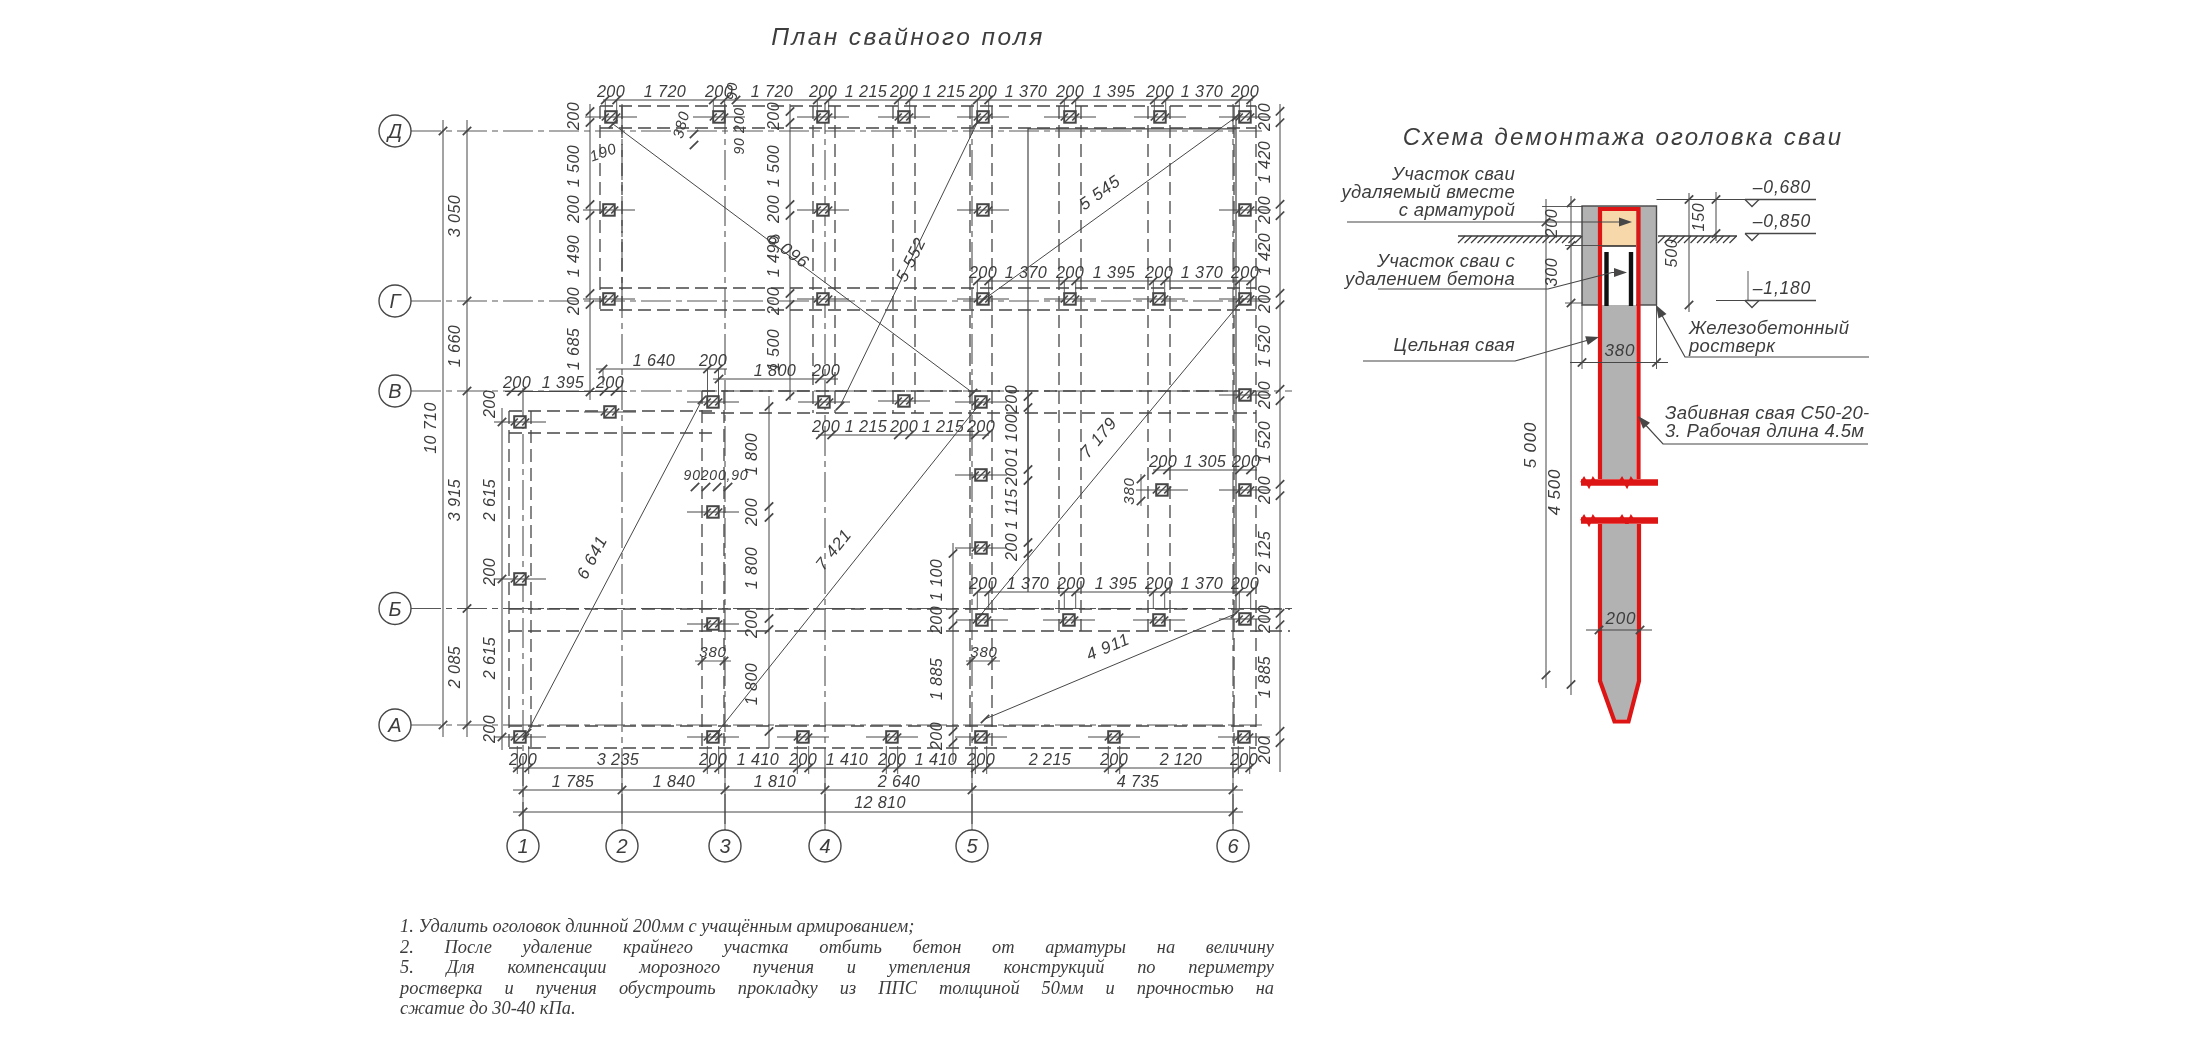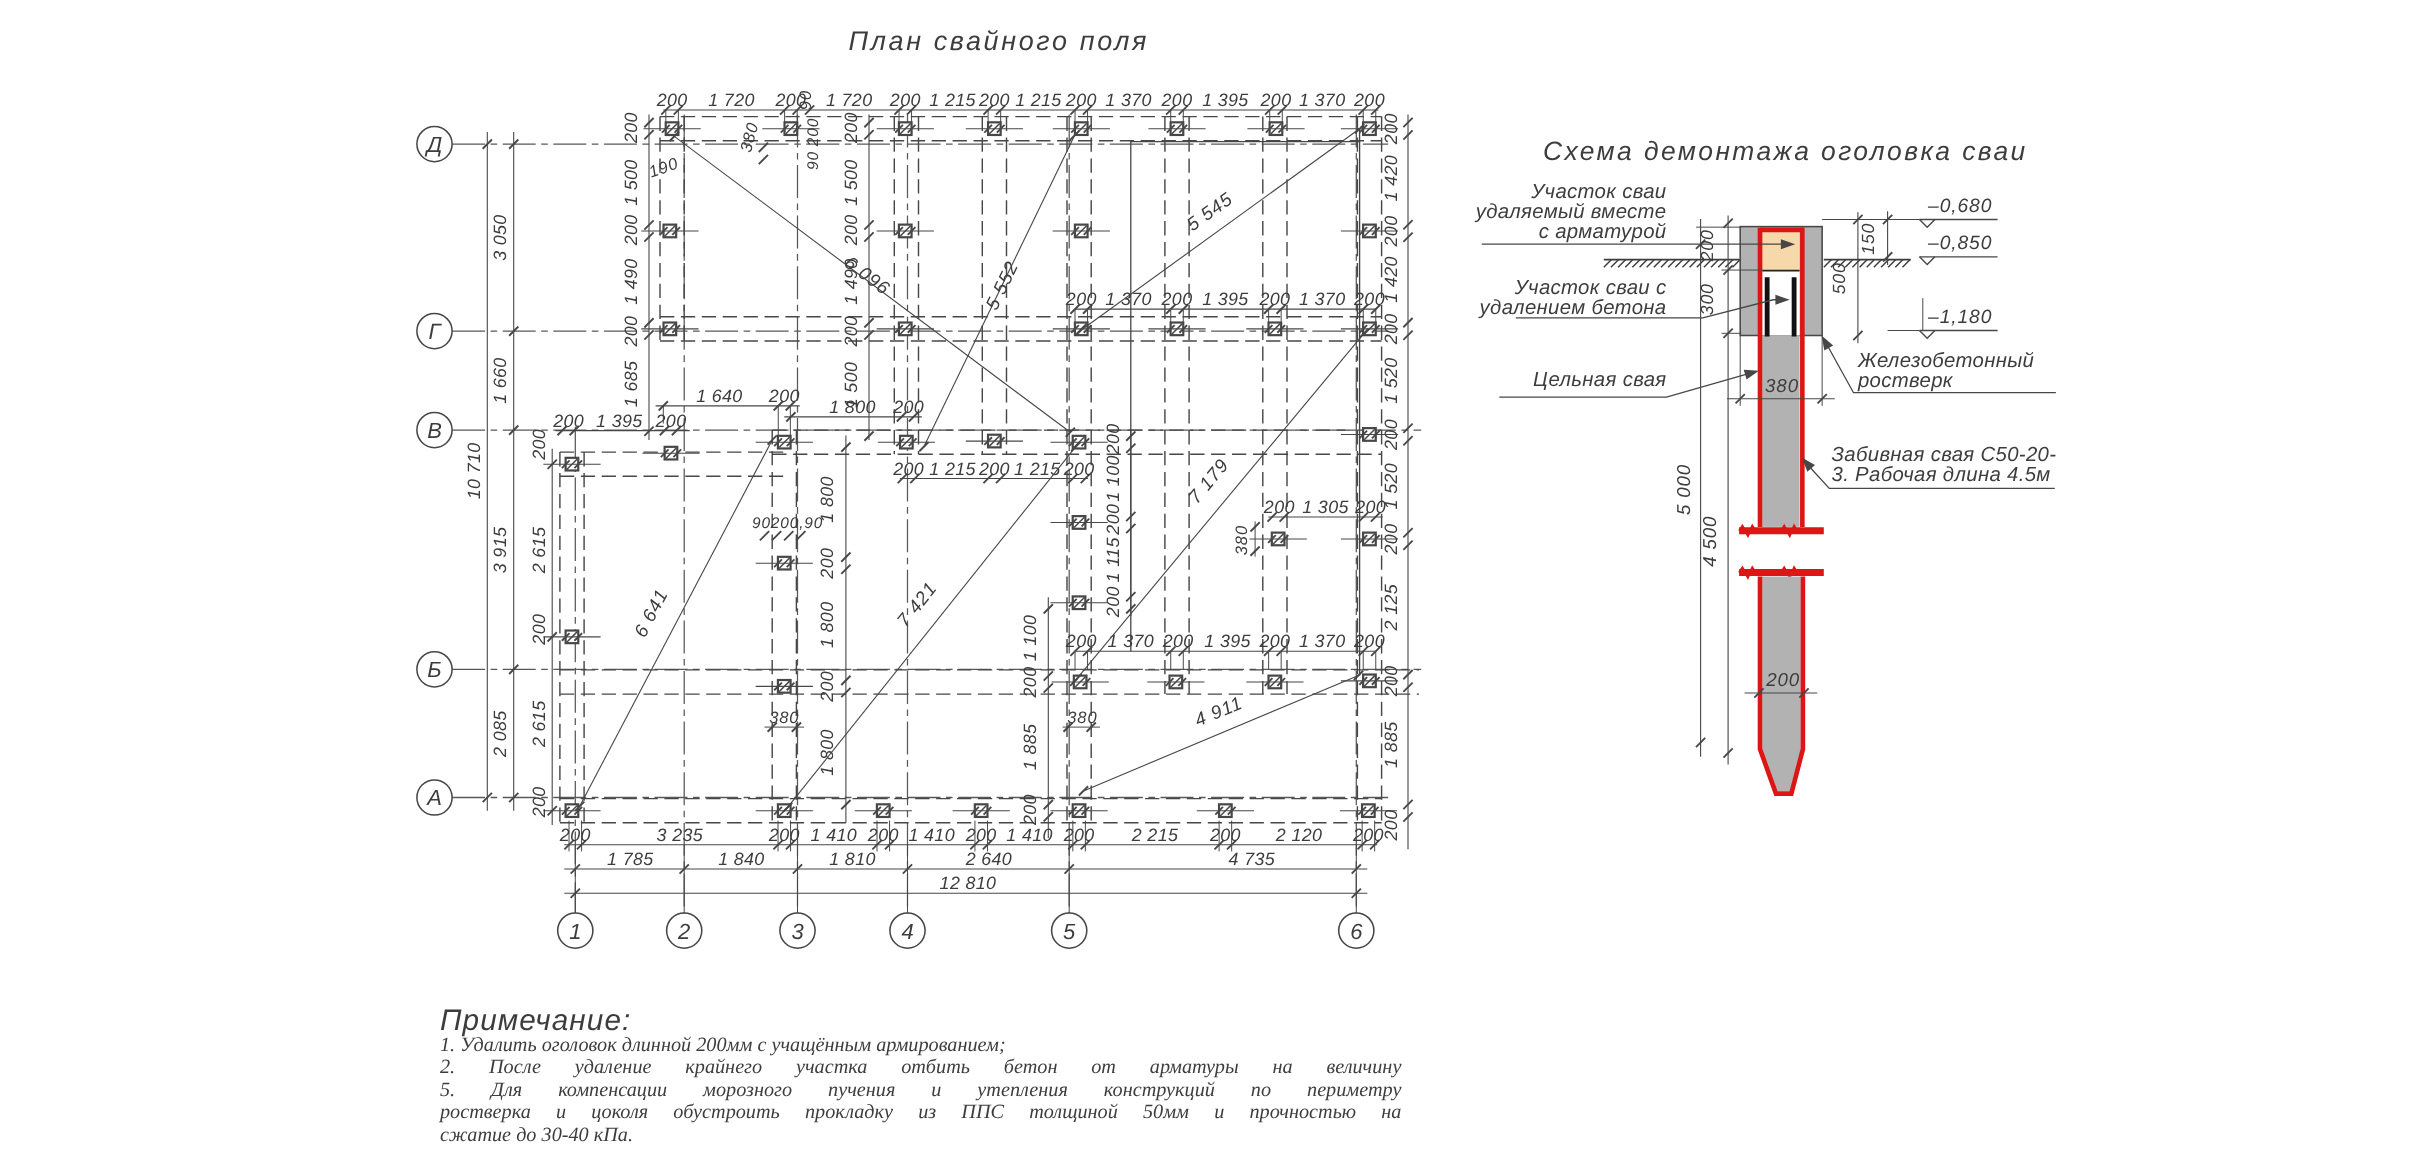--- a/index.html
+++ b/index.html
@@ -779,21 +779,20 @@
 <polyline points="1869,357 1685,357 1659,310" fill="none" stroke="#474747" stroke-width="1.2"></polyline>
 <polygon points="1656.0,305.0 1666.5,314.0 1658.5,318.6" fill="#474747"></polygon>
 <text x="1665.0" y="419.0" font-size="18.5" text-anchor="start" fill="#3d3d3d" letter-spacing="0.3" font-style="italic" font-weight="normal">Забивная свая С50-20-</text>
 <text x="1665.0" y="437.0" font-size="18.5" text-anchor="start" fill="#3d3d3d" letter-spacing="0.3" font-style="italic" font-weight="normal">3. Рабочая длина 4.5м</text>
 <polyline points="1868,444 1663,444 1641,420" fill="none" stroke="#474747" stroke-width="1.2"></polyline>
 <polygon points="1638.0,416.0 1650.0,422.8 1643.1,428.8" fill="#474747"></polygon>
 <text x="908.0" y="45.0" font-size="24.5" text-anchor="middle" fill="#3d3d3d" letter-spacing="2.4" font-style="italic" font-weight="normal">План свайного поля</text>
 </svg>
 
 <div class="notes">
-<div class="nhead">Примечание:</div>
 <div class="nl">1. Удалить оголовок длинной 200мм с учащённым армированием;</div>
 <div class="nl j">2. После удаление крайнего участка отбить бетон от арматуры на величину</div>
 <div class="nl j">5. Для компенсации морозного пучения и утепления конструкций по периметру</div>
-<div class="nl j">ростверка и цоколя обустроить прокладку из ППС толщиной 50мм и прочностью на</div>
+<div class="nl j">ростверка и пучения обустроить прокладку из ППС толщиной 50мм и прочностью на</div>
 <div class="nl">сжатие до 30-40 кПа.</div>
 </div>
 
 </div>
 
 </body></html>

